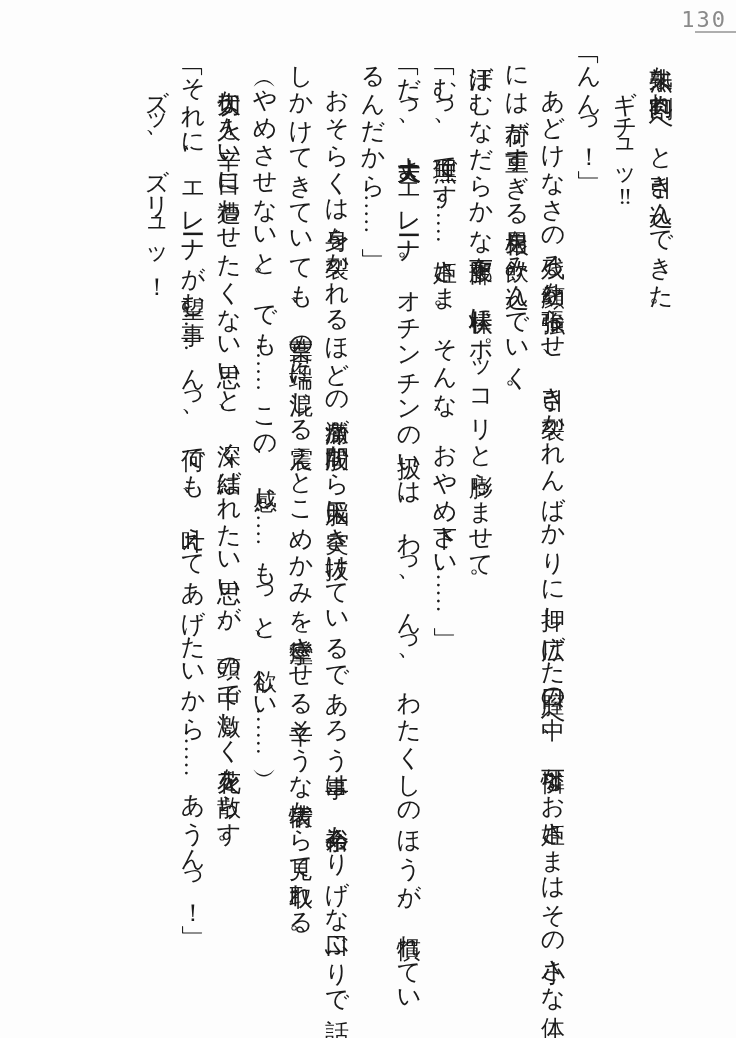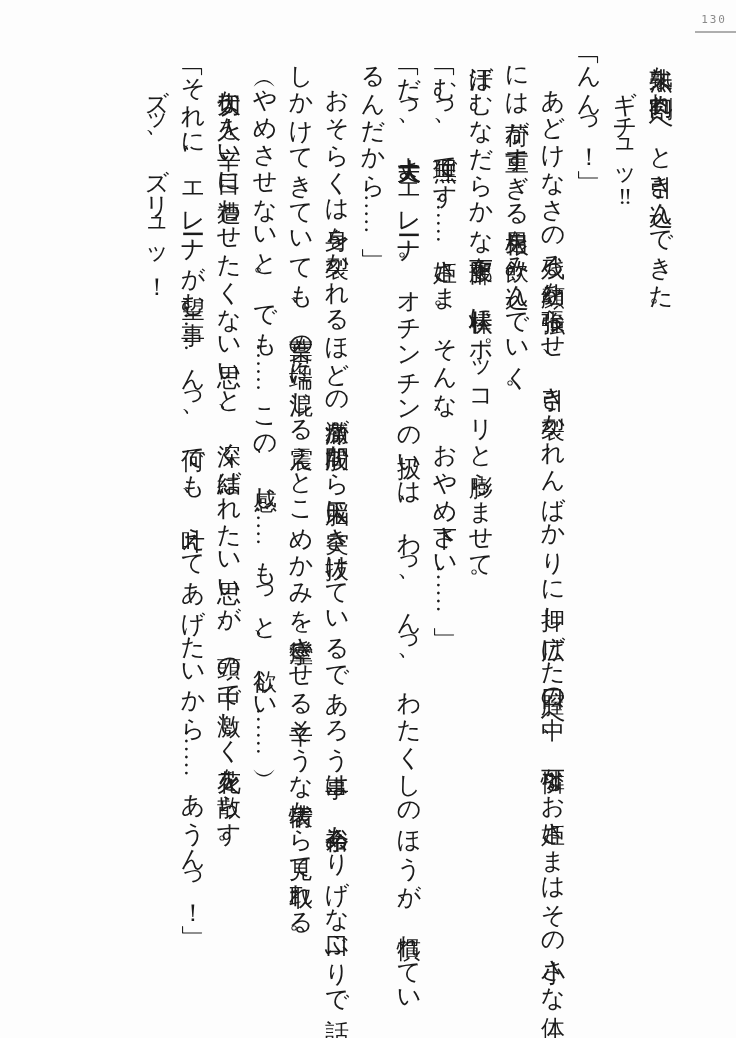--- a/index.html
+++ b/index.html
@@ -12,21 +12,21 @@
     position: relative;
     background: #fdfdfd;
     overflow: hidden;
     font-family: "Liberation Serif", "DejaVu Serif", serif;
   }
   .page-number {
     position: absolute;
     top: 9px;
     right: 9px;
     font-family: "DejaVu Sans Mono", "Liberation Mono", monospace;
-    font-size: 11px;
+    font-size: 22px;
     letter-spacing: 2px;
     line-height: 22px;
     text-align: center;
   }
   .page-number-rule {
     position: absolute;
     top: 31px;
     right: 0;
     width: 41px;
     height: 2px;

